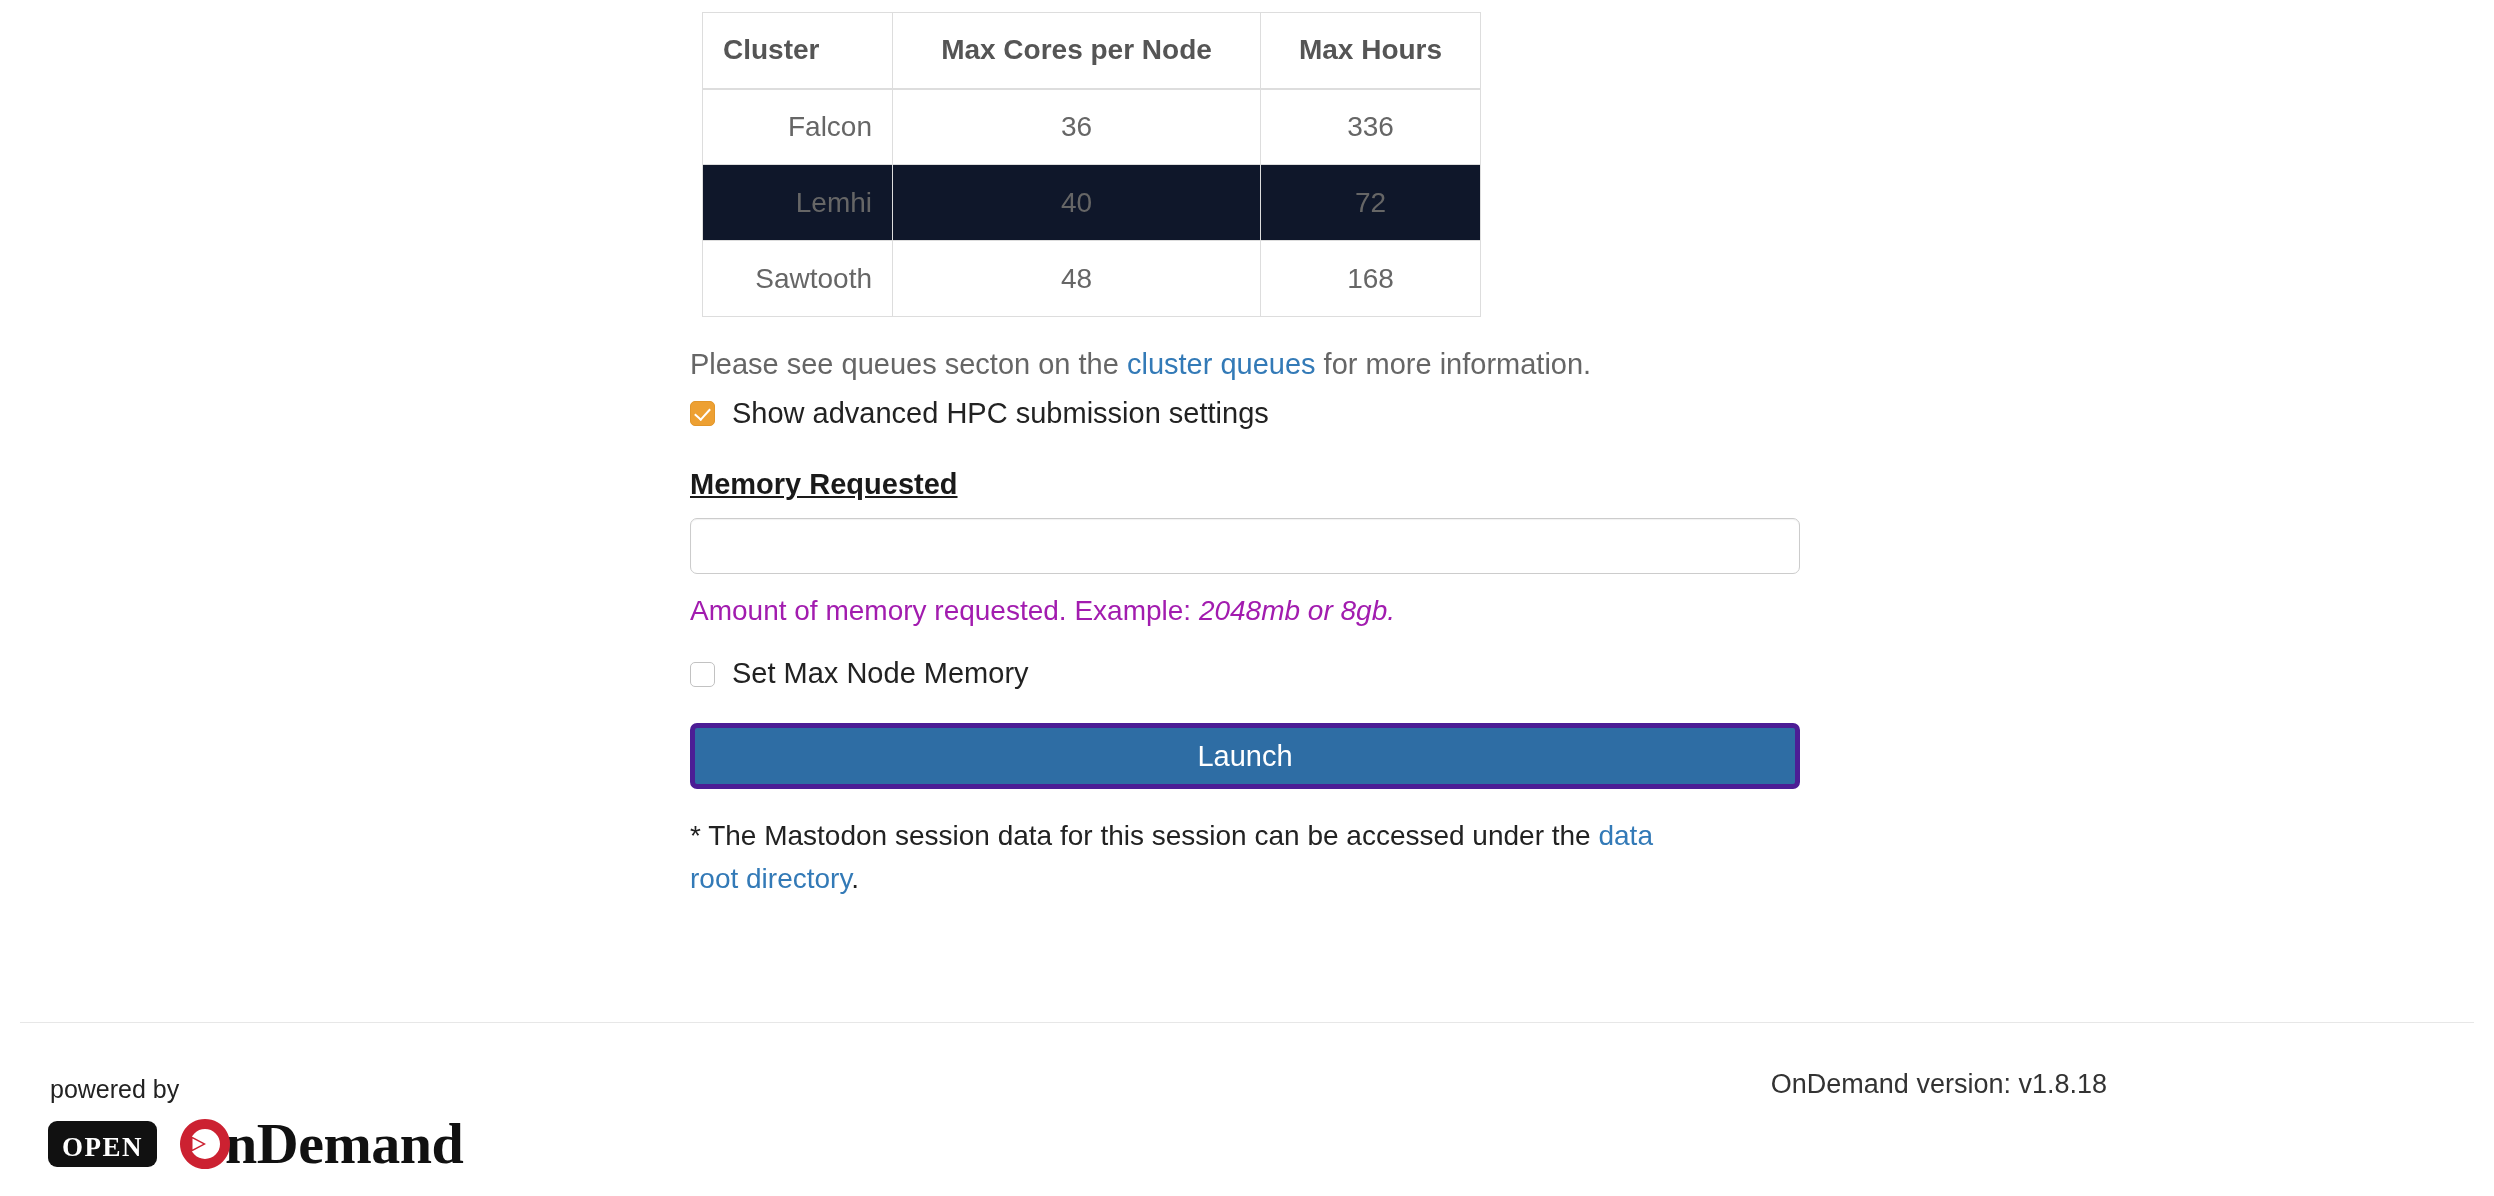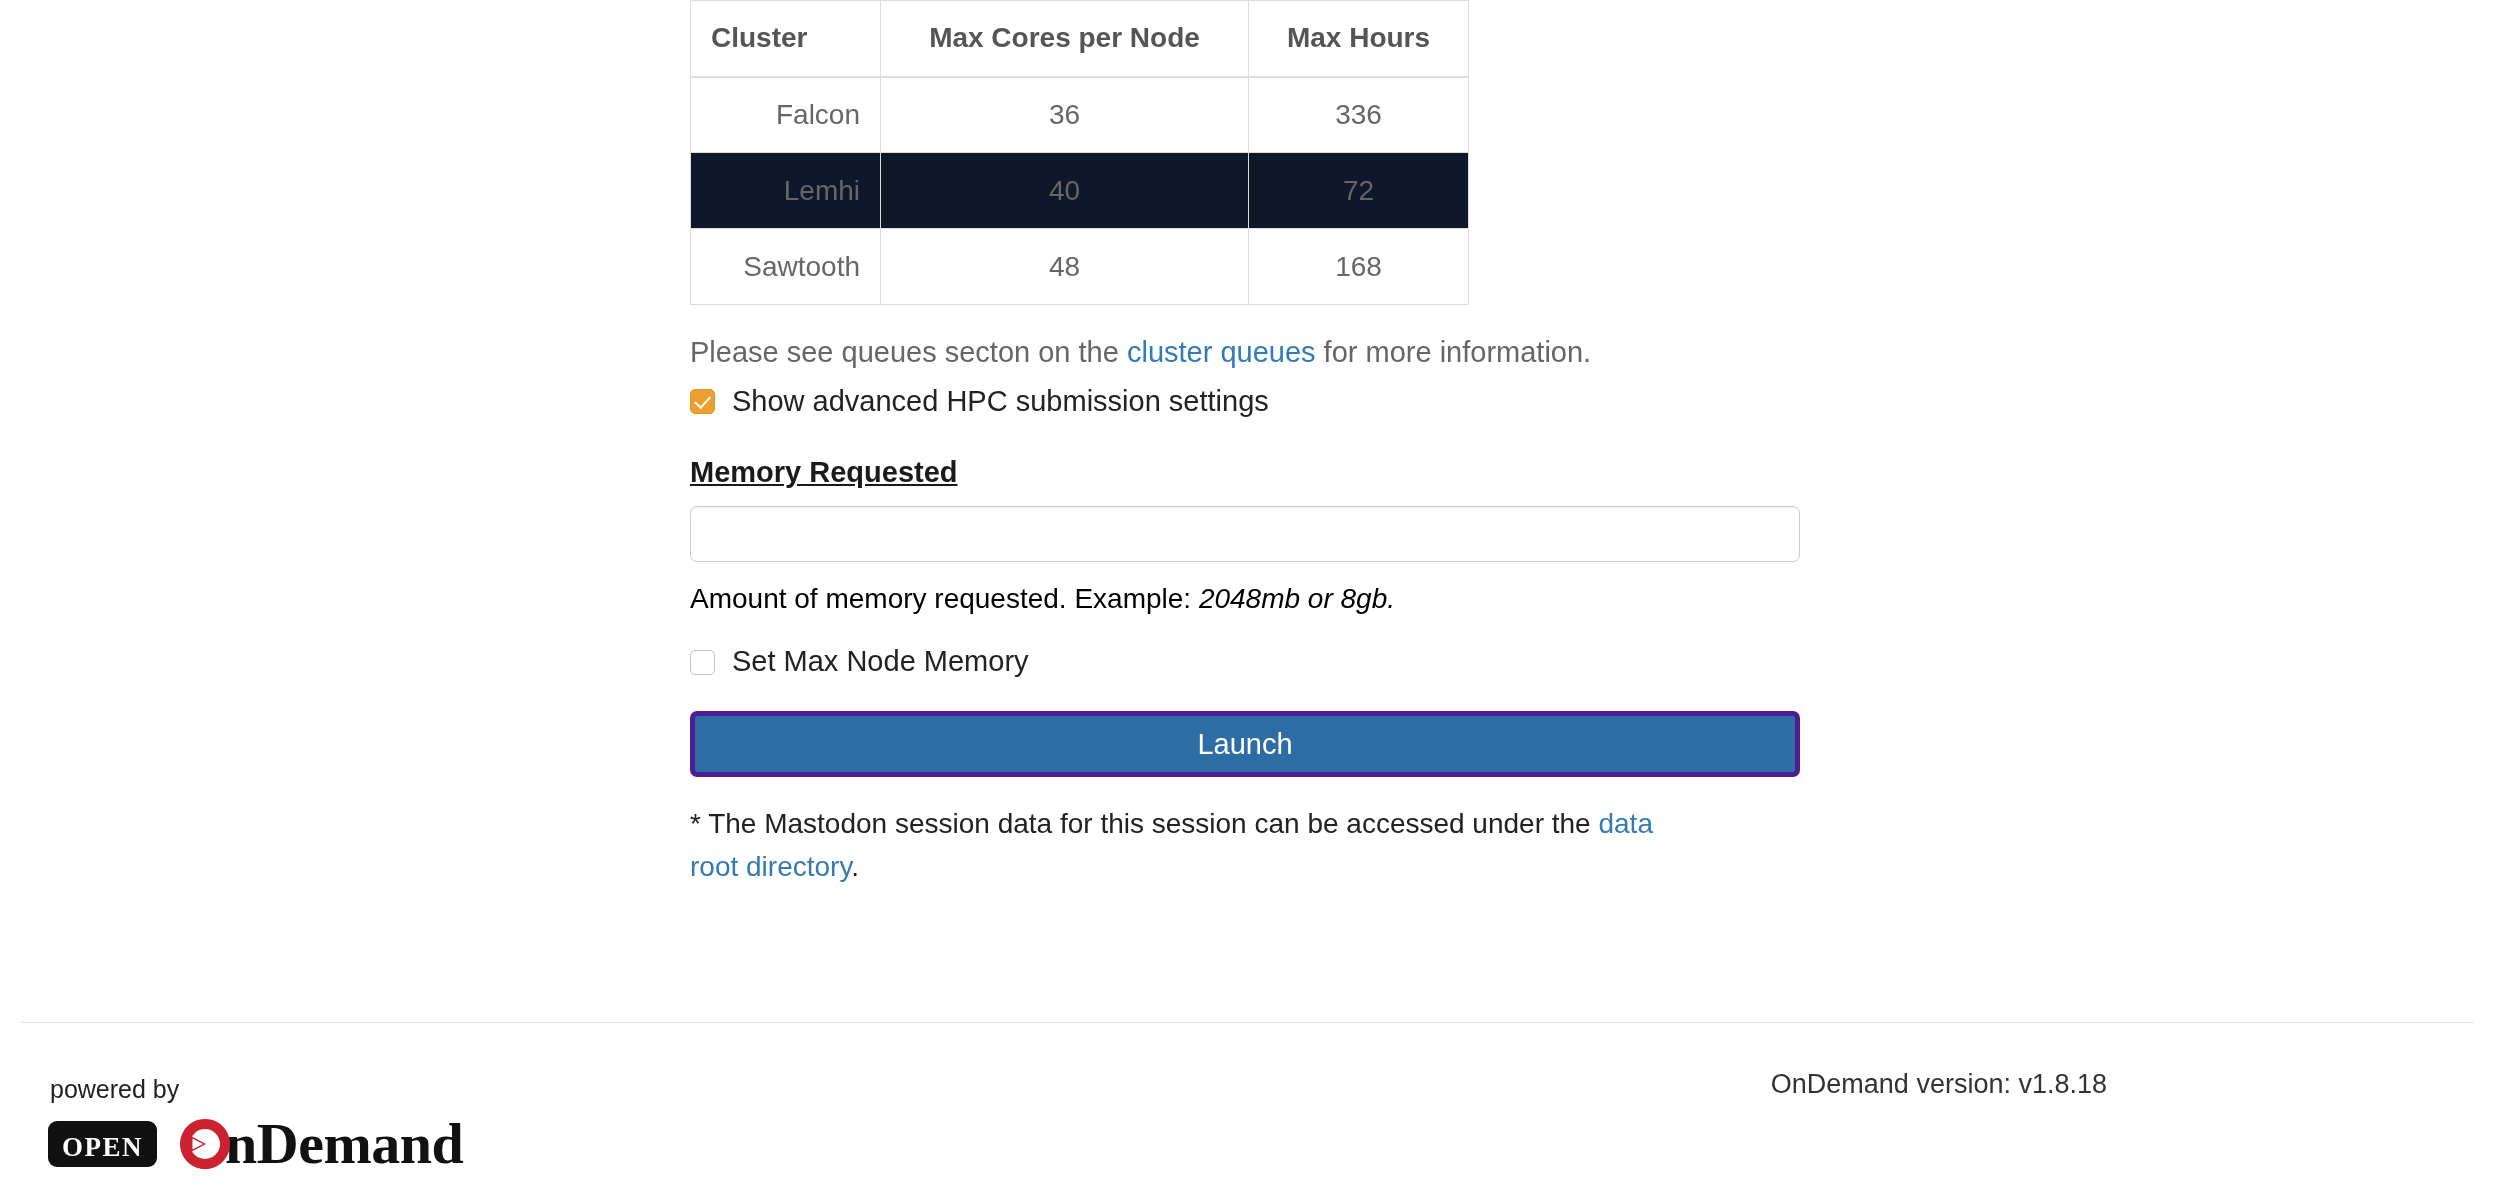--- a/index.html
+++ b/index.html
@@ -29,21 +29,21 @@
     position: absolute;
     left: 690px;
     top: 0px;
     width: 1110px;
   }
 
   
   .cluster-table {
     border-collapse: collapse;
     width: 778px;
-    margin: 0;
+    margin: 12px;
     table-layout: fixed;
   }
   .cluster-table th,
   .cluster-table td {
     border: 1px solid #dddddd;
     font-size: 28px;
     line-height: 1.42;
     padding: 13px 20px;
     height: 76px;
     vertical-align: middle;
@@ -140,21 +140,21 @@
     background: #ffffff;
     font-size: 28px;
     font-family: inherit;
     color: #555555;
     padding: 8px 18px;
     outline: none;
     box-shadow: inset 0 1px 1px rgba(0,0,0,.055);
   }
   .help-text {
     font-size: 28px;
-    color: #000000;
+    color: #a21caf;
     margin: 17px 0 16px 0;
     line-height: 1.45;
   }
   .help-text em { font-style: italic; }
 
   
   .launch-btn {
     display: block;
     width: 1110px;
     height: 66px;

